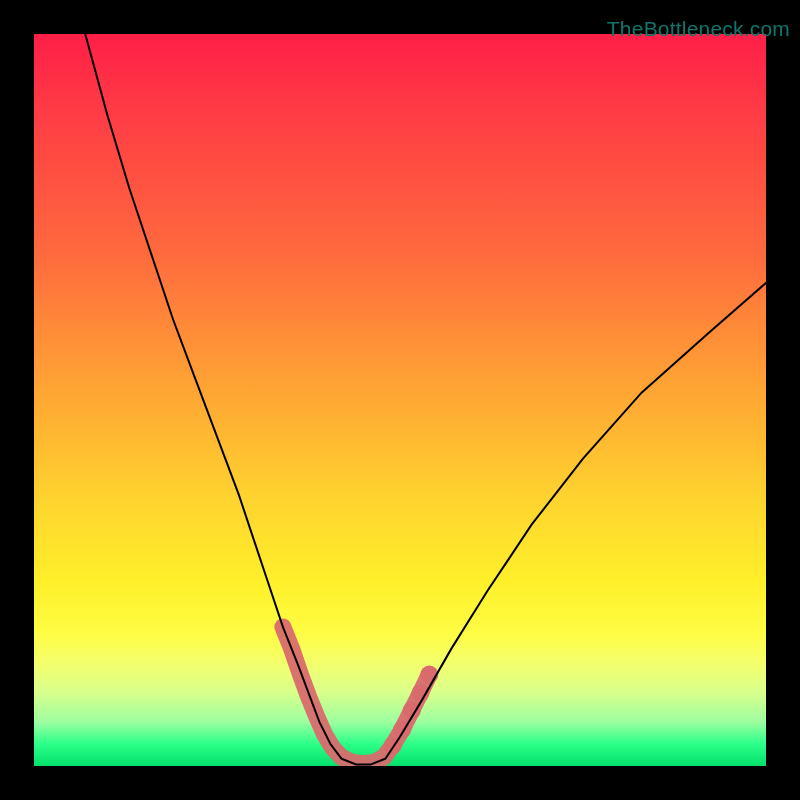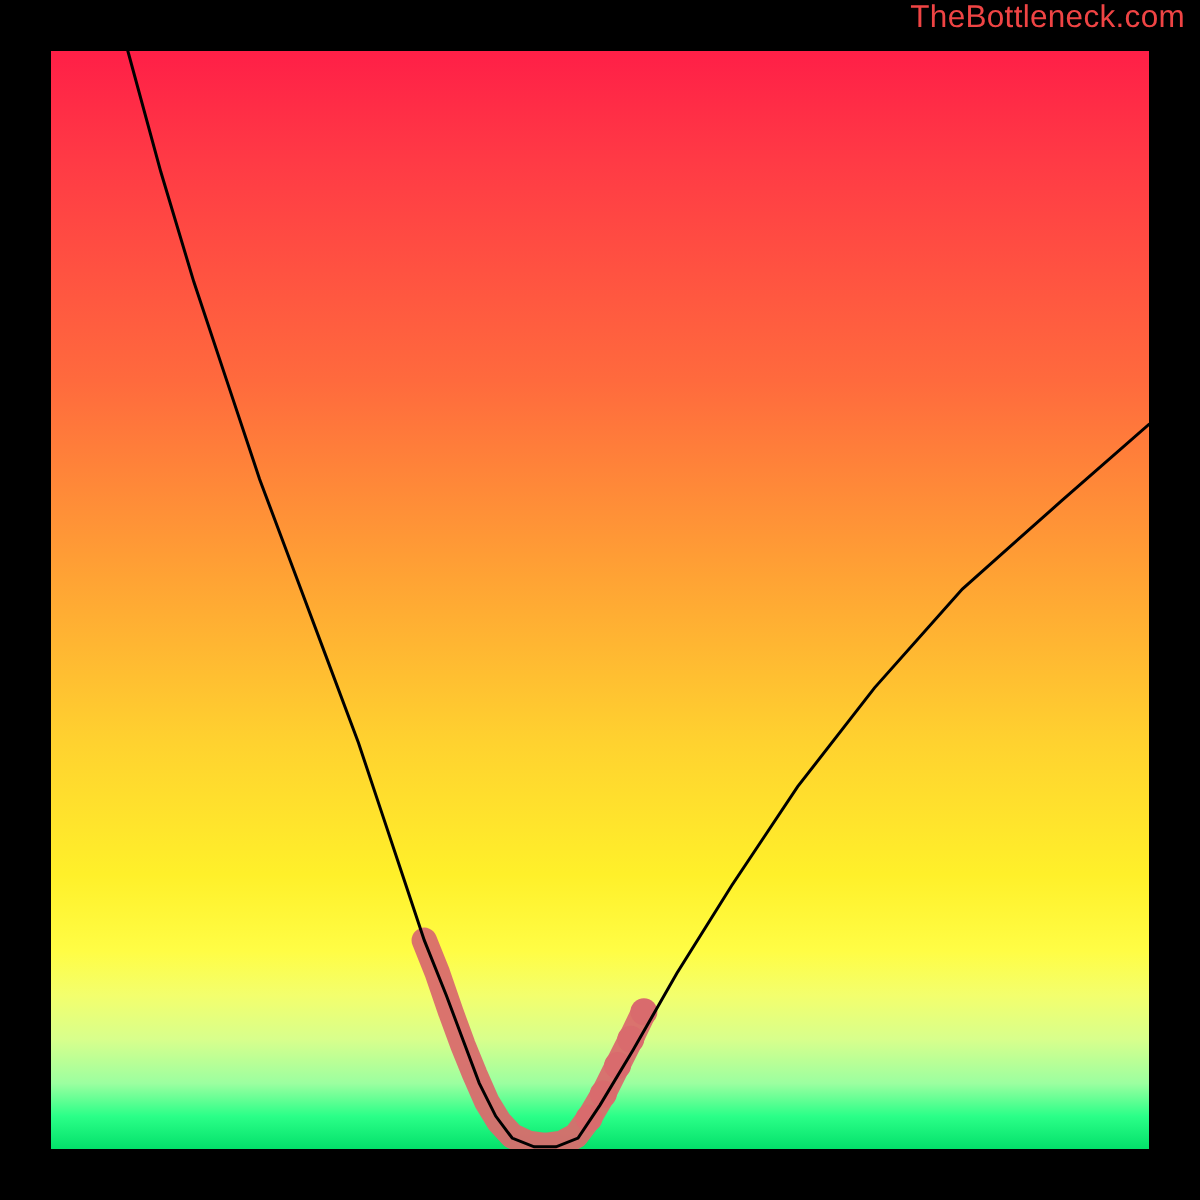--- a/index.html
+++ b/index.html
@@ -44,23 +44,23 @@
   }
   svg.curves {
     position: absolute;
     left: 0;
     top: 0;
     width: 732px;
     height: 732px;
   }
   .watermark {
     position: absolute;
-    top: 0;
+    top: 17px;
     right: 10px;
-    color: #ef4444;
+    color: #0f766e;
     font-size: 21px;
     font-weight: 400;
     letter-spacing: 0.2px;
     user-select: none;
   }
 </style>
 </head>
 <body>
 
 <div class="frame">

